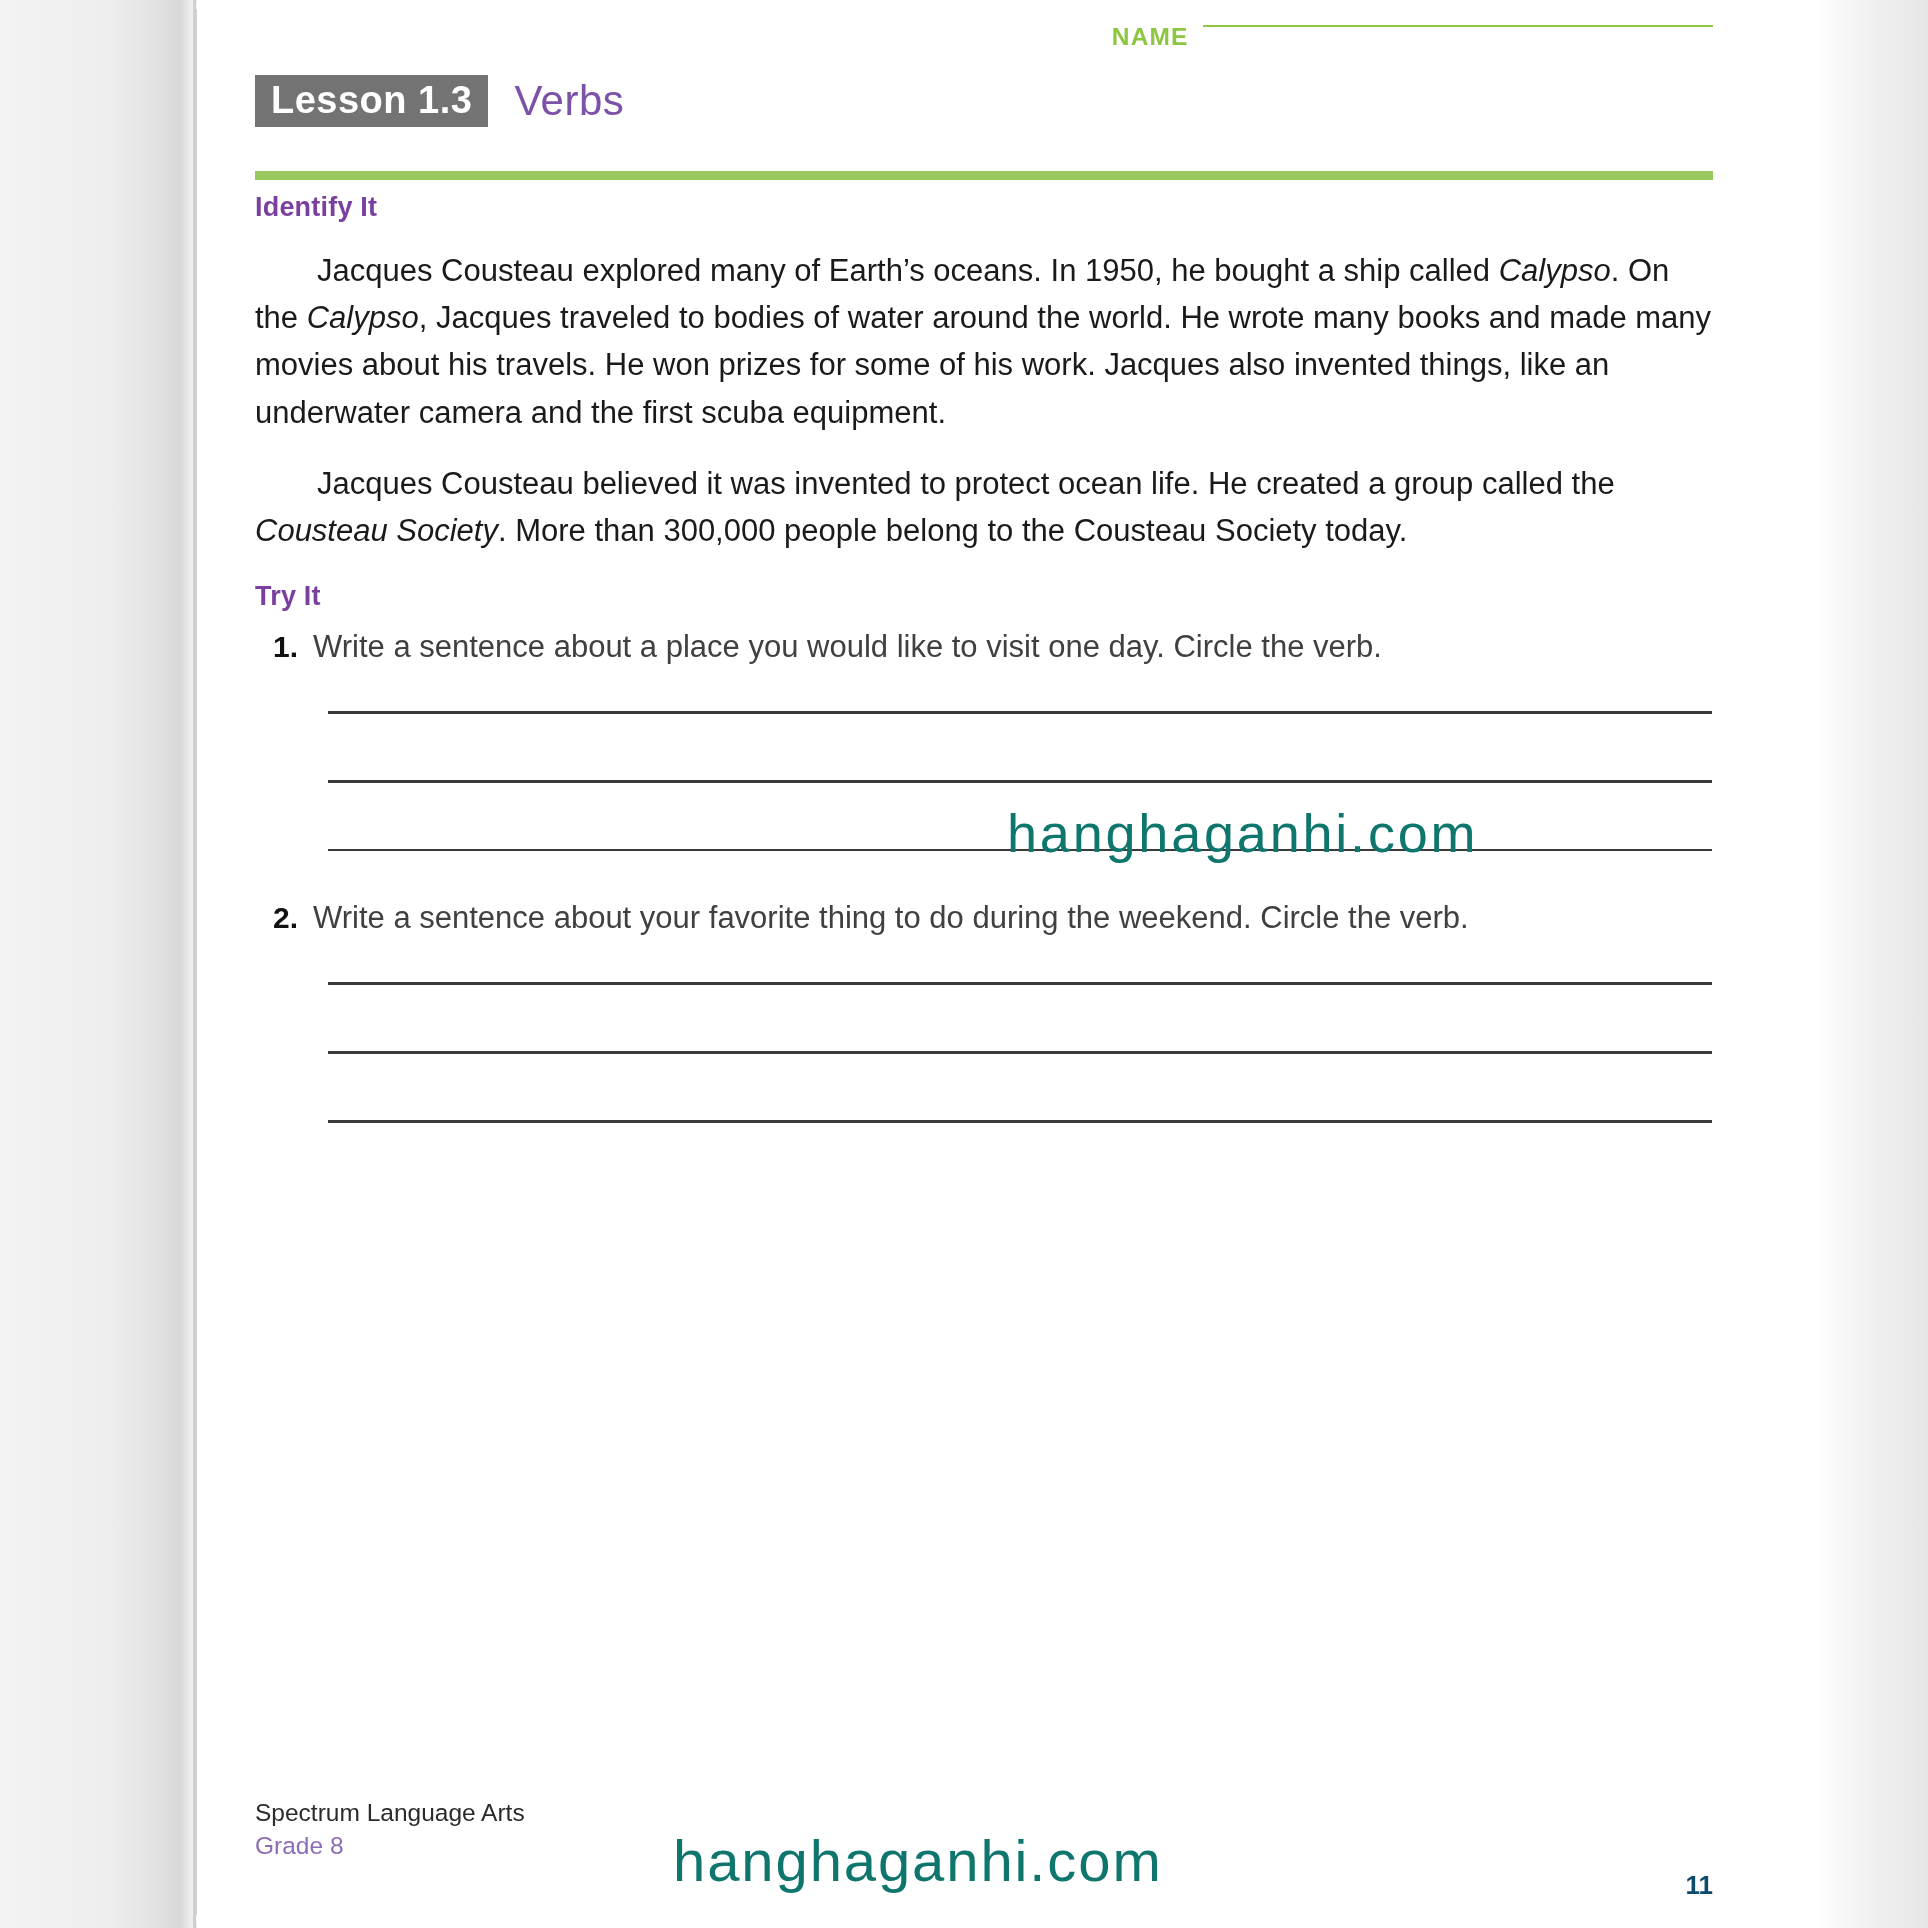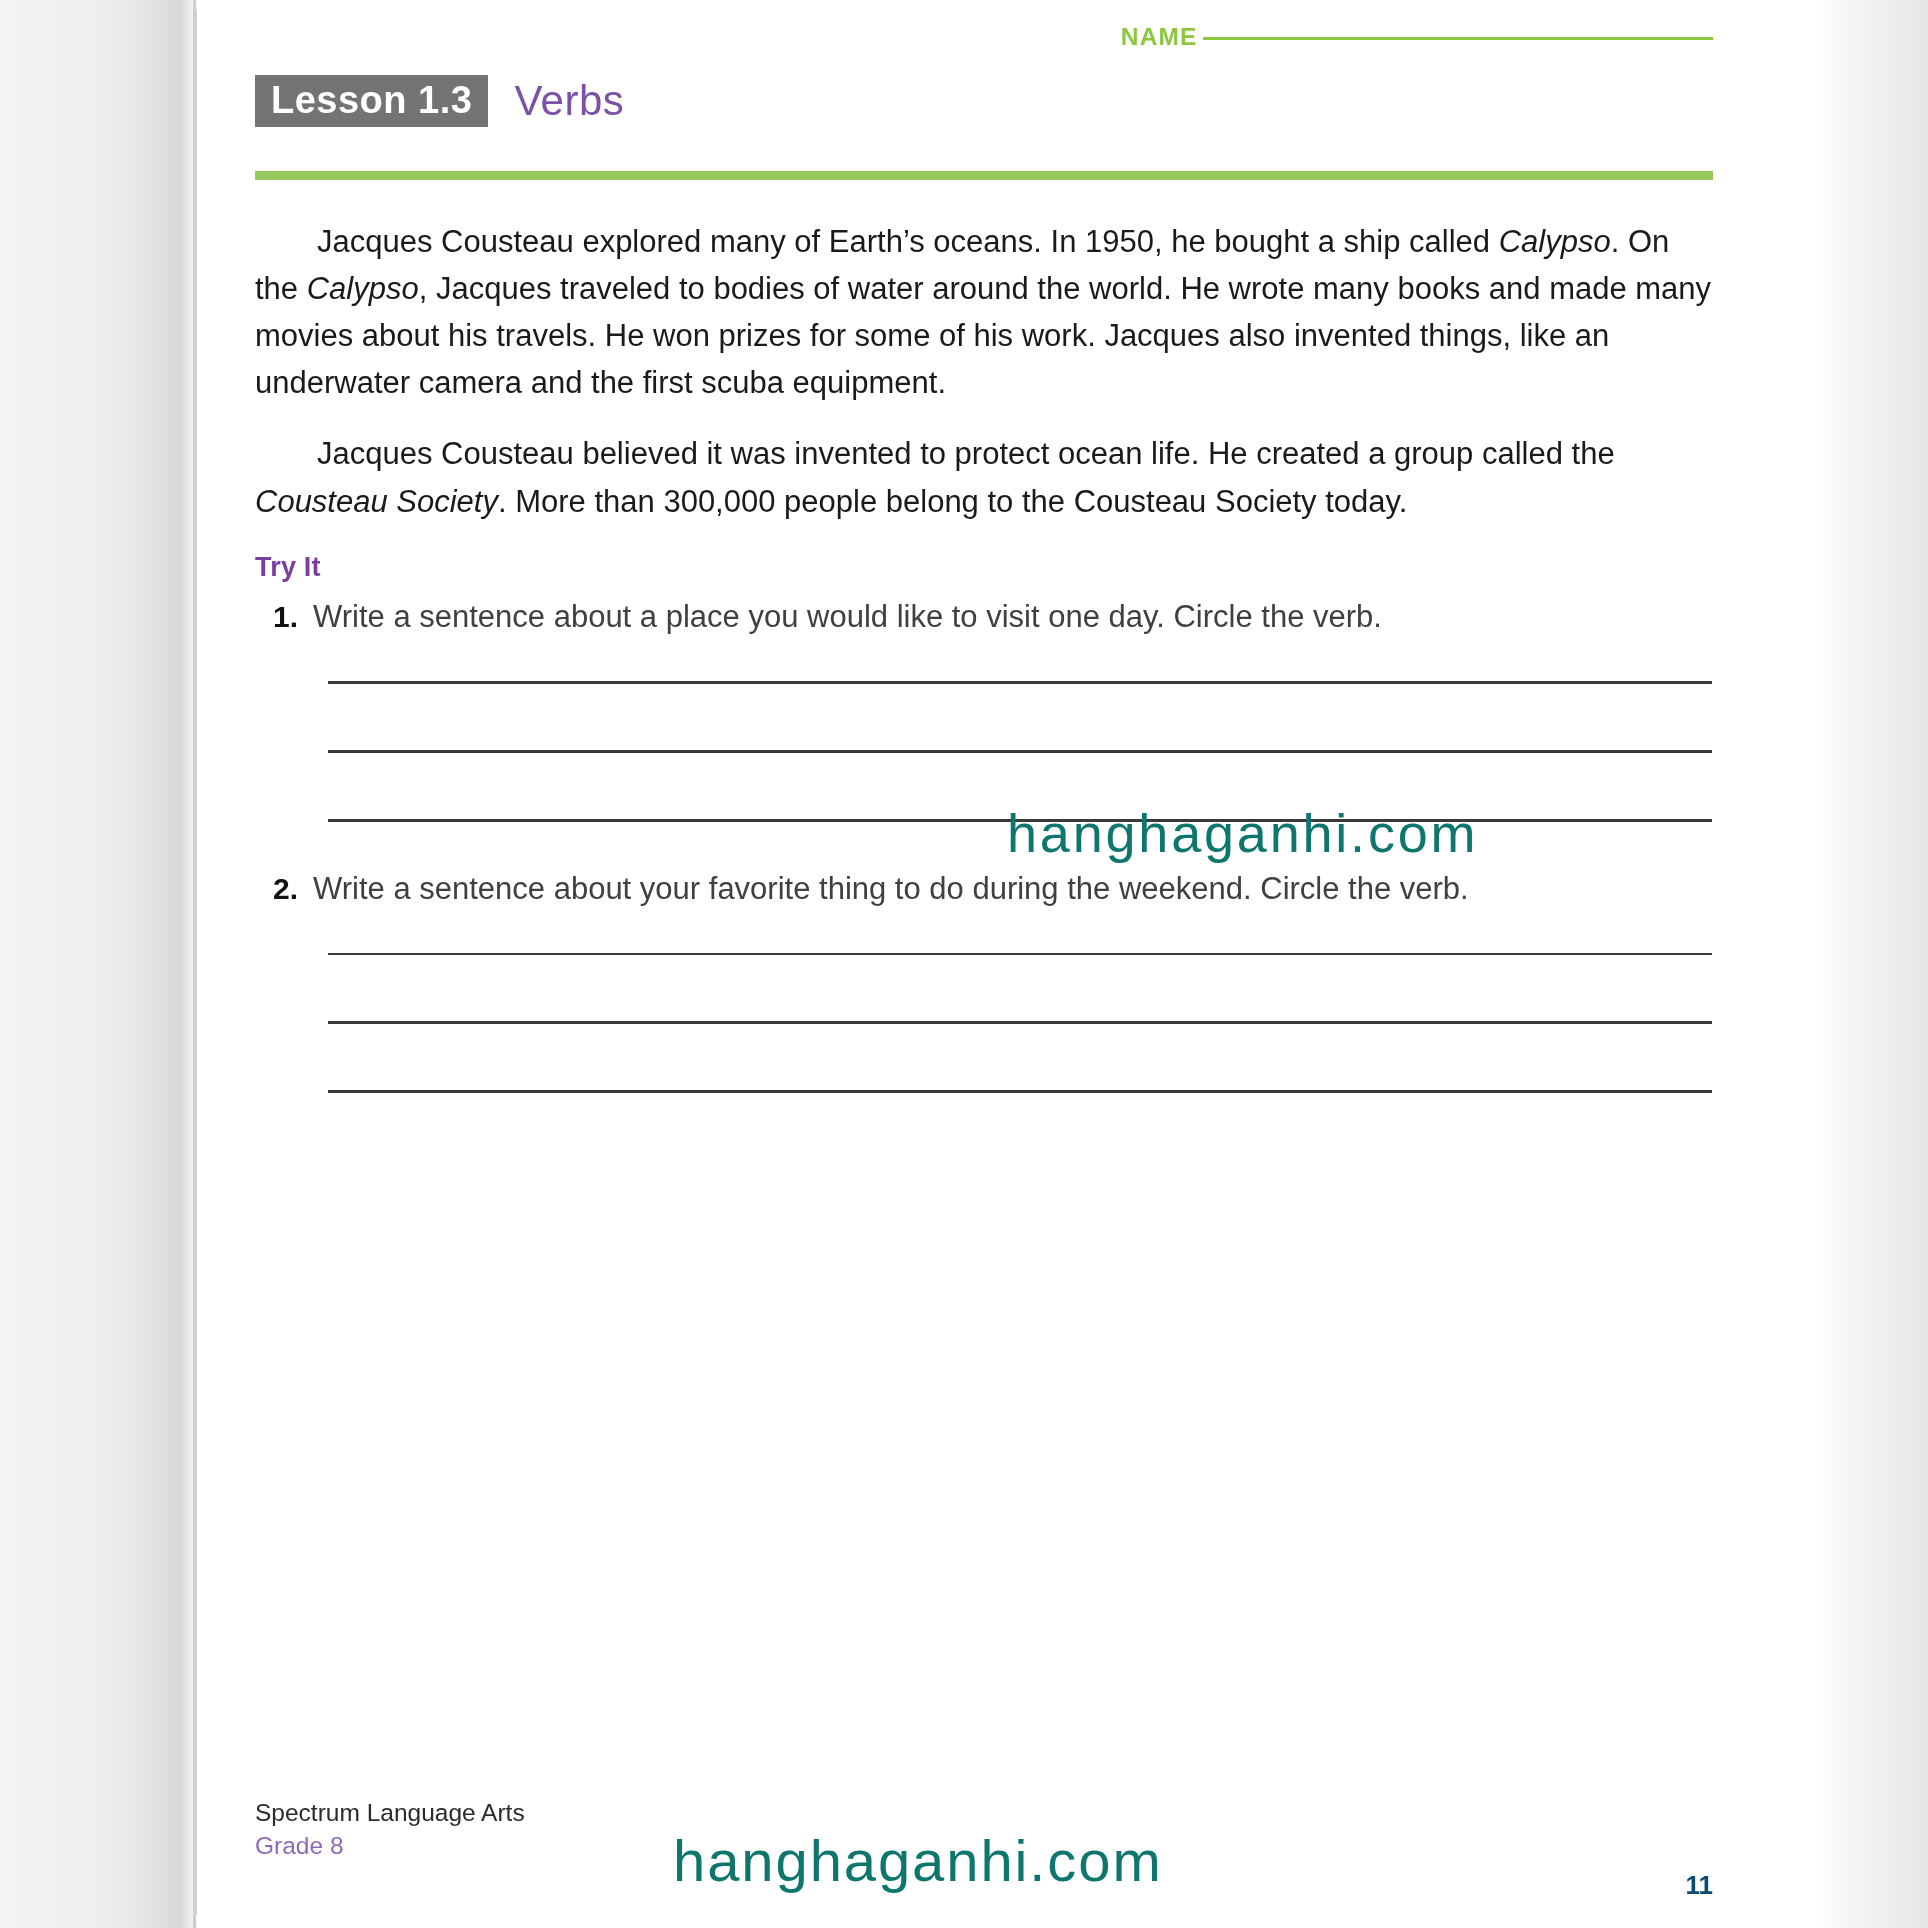--- a/index.html
+++ b/index.html
@@ -62,23 +62,24 @@
     background: #ffffff;
   }
 
   
   #name-row {
     position: absolute;
     left: 0; top: 24.5px;
     width: 1621px;
     display: flex;
     justify-content: flex-end;
-    align-items: center;
+    align-items: flex-start;
     padding-right: 105px;
     box-sizing: border-box;
+    gap: 9px;
   }
   .name-label {
     color: #8dc63f;
     font-size: 24.5px;
     font-weight: bold;
     letter-spacing: 1.1px;
     font-family: "Liberation Sans", sans-serif;
     line-height: 1;
     padding-bottom: 5.6px;
   }
@@ -274,20 +275,21 @@
   </div>
 
   <div id="lesson-header">
     <span id="lesson-badge">Lesson 1.3</span>
     <span id="lesson-topic">Verbs</span>
   </div>
   <div id="header-rule"></div>
 
   <div id="content">
 
+    <h2 class="section-title">Identify It</h2>
 
     <p class="para">
       <span>Jacques Cousteau explored many of Earth’s oceans. In 1950, he bought a ship called </span><em>Calypso</em><span>. On the </span><em>Calypso</em><span>, Jacques traveled to bodies of water around the world. He wrote many books and made many movies about his travels. He won prizes for some of his work. Jacques also invented things, like an underwater camera and the first scuba equipment.</span>
     </p>
 
     <p class="para">
       <span>Jacques Cousteau believed it was invented to protect ocean life. He created a group called the </span><em>Cousteau Society</em><span>. More than 300,000 people belong to the Cousteau Society today.</span>
     </p>
 
     <h2 class="section-title" id="try-it-title">Try It</h2>

